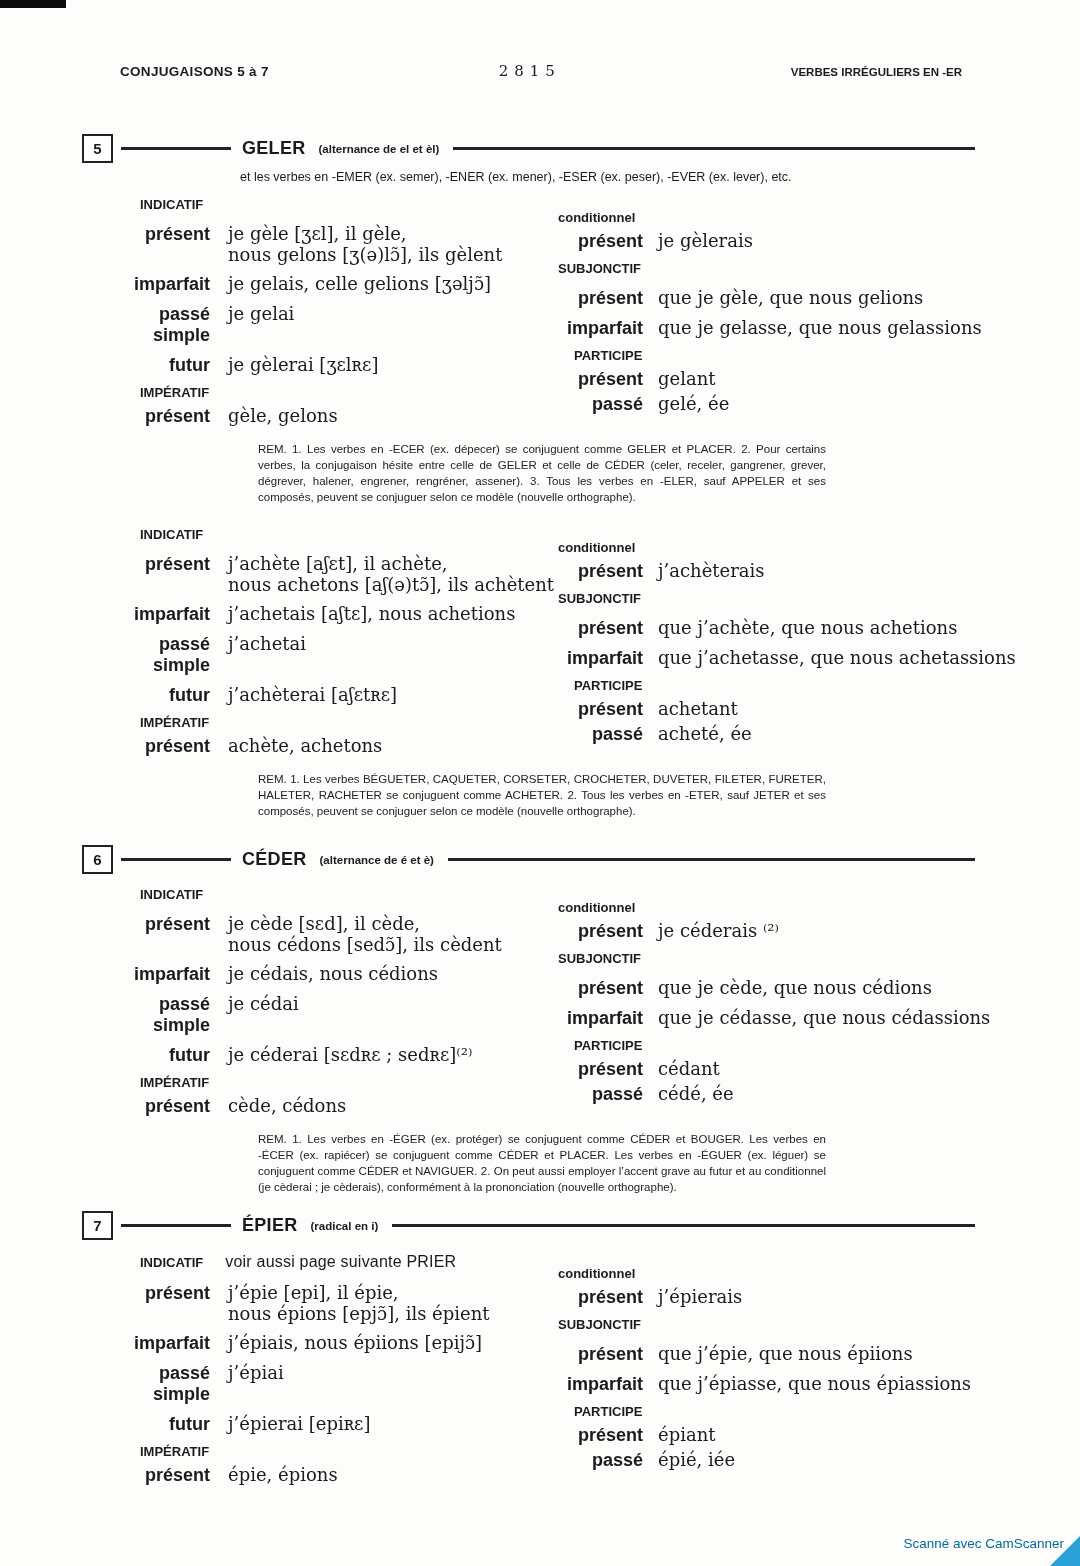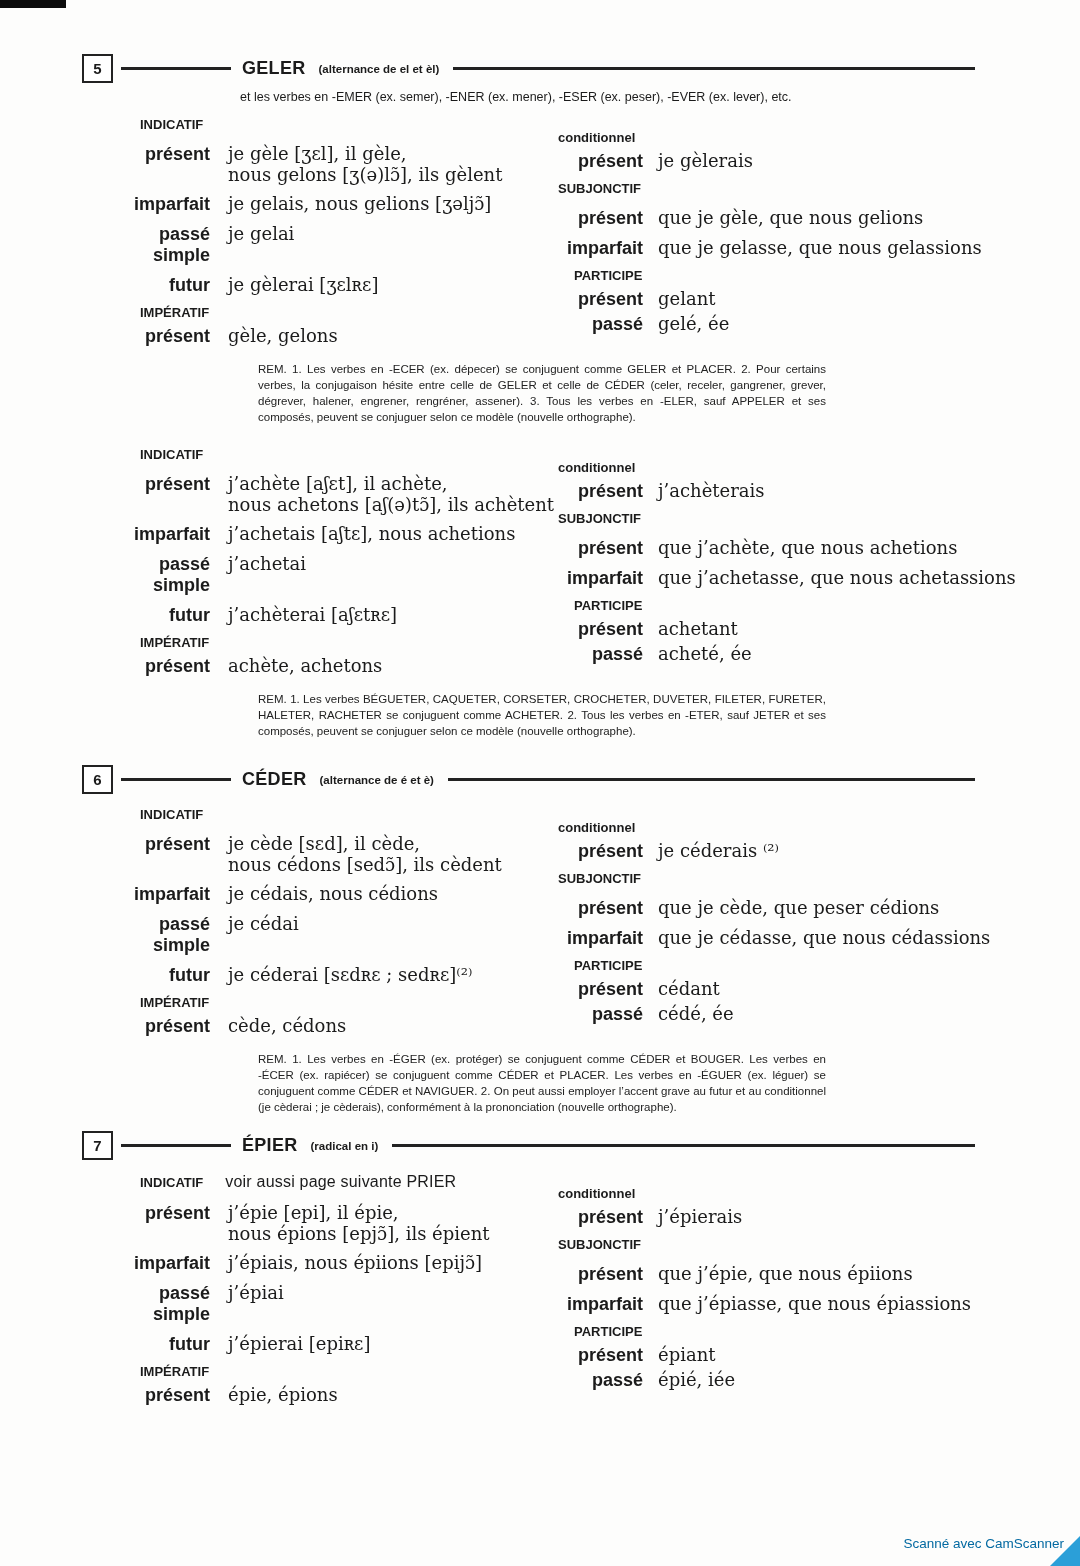--- a/index.html
+++ b/index.html
@@ -65,20 +65,25 @@
   .scan-footer { position:absolute; right:16px; bottom:15px; font-size:13.5px; color:#0369a1; }
   .cs-triangle { position:absolute; right:0; bottom:0; width:0; height:0;
     border-bottom:30px solid #2b9fd8; border-left:30px solid transparent; }
 </style>
 </head>
 <body>
 
 <div class="page">
   <div class="edge-artifact"></div>
 
+  <div class="page-header">
+    <span class="ph-left">CONJUGAISONS 5 à 7</span>
+    <span class="ph-num">2815</span>
+    <span class="ph-right">VERBES IRRÉGULIERS EN -ER</span>
+  </div>
 
   <section class="conj s0">
     <div class="sec-header">
       <div class="sec-num">5</div>
       <div class="rule lead"></div>
       <span class="verb">GELER</span>
       <span class="subtitle">(alternance de el et èl)</span>
       <div class="rule grow"></div>
     </div>
     <div class="intro">et les verbes en -EMER (ex. semer), -ENER (ex. mener), -ESER (ex. peser), -EVER (ex. lever), etc.</div>
@@ -87,21 +92,21 @@
         <div class="mood">
             <span class="mood-t">INDICATIF</span>
           </div>
         <div class="row">
             <span class="lab">présent</span>
             <span class="val">je gèle [ʒɛl], il gèle,
 nous gelons [ʒ(ə)lɔ̃], ils gèlent</span>
           </div>
         <div class="row">
             <span class="lab">imparfait</span>
-            <span class="val">je gelais, nous gelions [ʒəljɔ̃]</span>
+            <span class="val">je gelais, celle gelions [ʒəljɔ̃]</span>
           </div>
         <div class="row">
             <span class="lab">passé simple</span>
             <span class="val">je gelai</span>
           </div>
         <div class="row">
             <span class="lab">futur</span>
             <span class="val">je gèlerai [ʒɛlʀɛ]</span>
           </div>
         <div class="mood gap tight">
@@ -257,21 +262,21 @@
           </div>
         <div class="row">
             <span class="lab">présent</span>
             <span class="val">je céderais ⁽²⁾</span>
           </div>
         <div class="mood gap">
             <span class="mood-t">SUBJONCTIF</span>
           </div>
         <div class="row">
             <span class="lab">présent</span>
-            <span class="val">que je cède, que peser cédions</span>
+            <span class="val">que je cède, que nous cédions</span>
           </div>
         <div class="row">
             <span class="lab">imparfait</span>
             <span class="val">que je cédasse, que nous cédassions</span>
           </div>
         <div class="mood gap indent tight">
             <span class="mood-t">PARTICIPE</span>
           </div>
         <div class="row tight">
             <span class="lab">présent</span>

